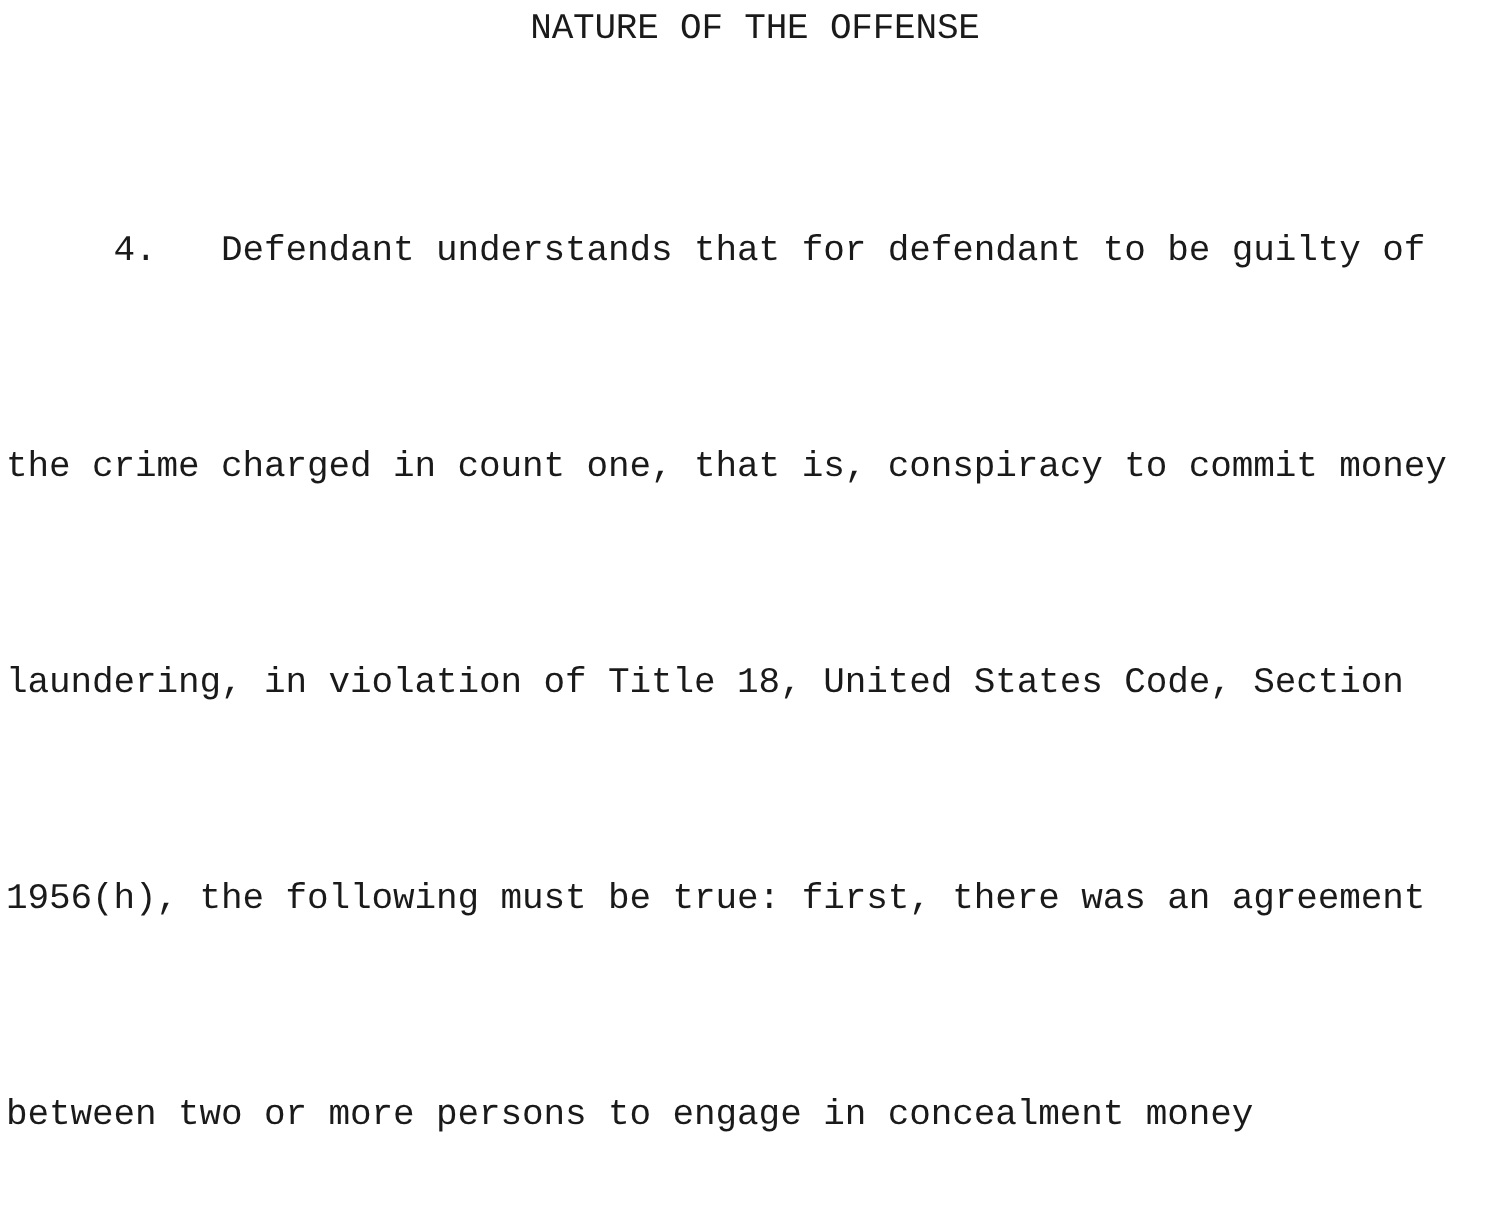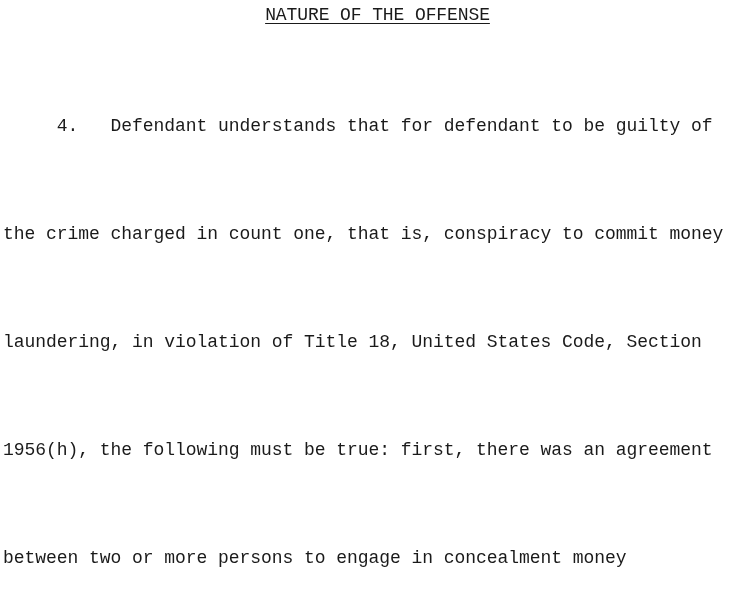--- a/index.html
+++ b/index.html
@@ -26,21 +26,20 @@
     position: absolute;
     top: 4px;
     left: 0;
     width: 755px;
     text-align: center;
     font-size: 18px;
     line-height: 22px;
     letter-spacing: -0.1px;
   }
   .heading span {
-    text-decoration: underline;
     text-underline-offset: 3px;
     text-decoration-thickness: 1px;
   }
   .body-text {
     position: absolute;
     left: 3px;
     top: 36px;
     width: 760px;
     font-size: 18px;
     line-height: 36px;

